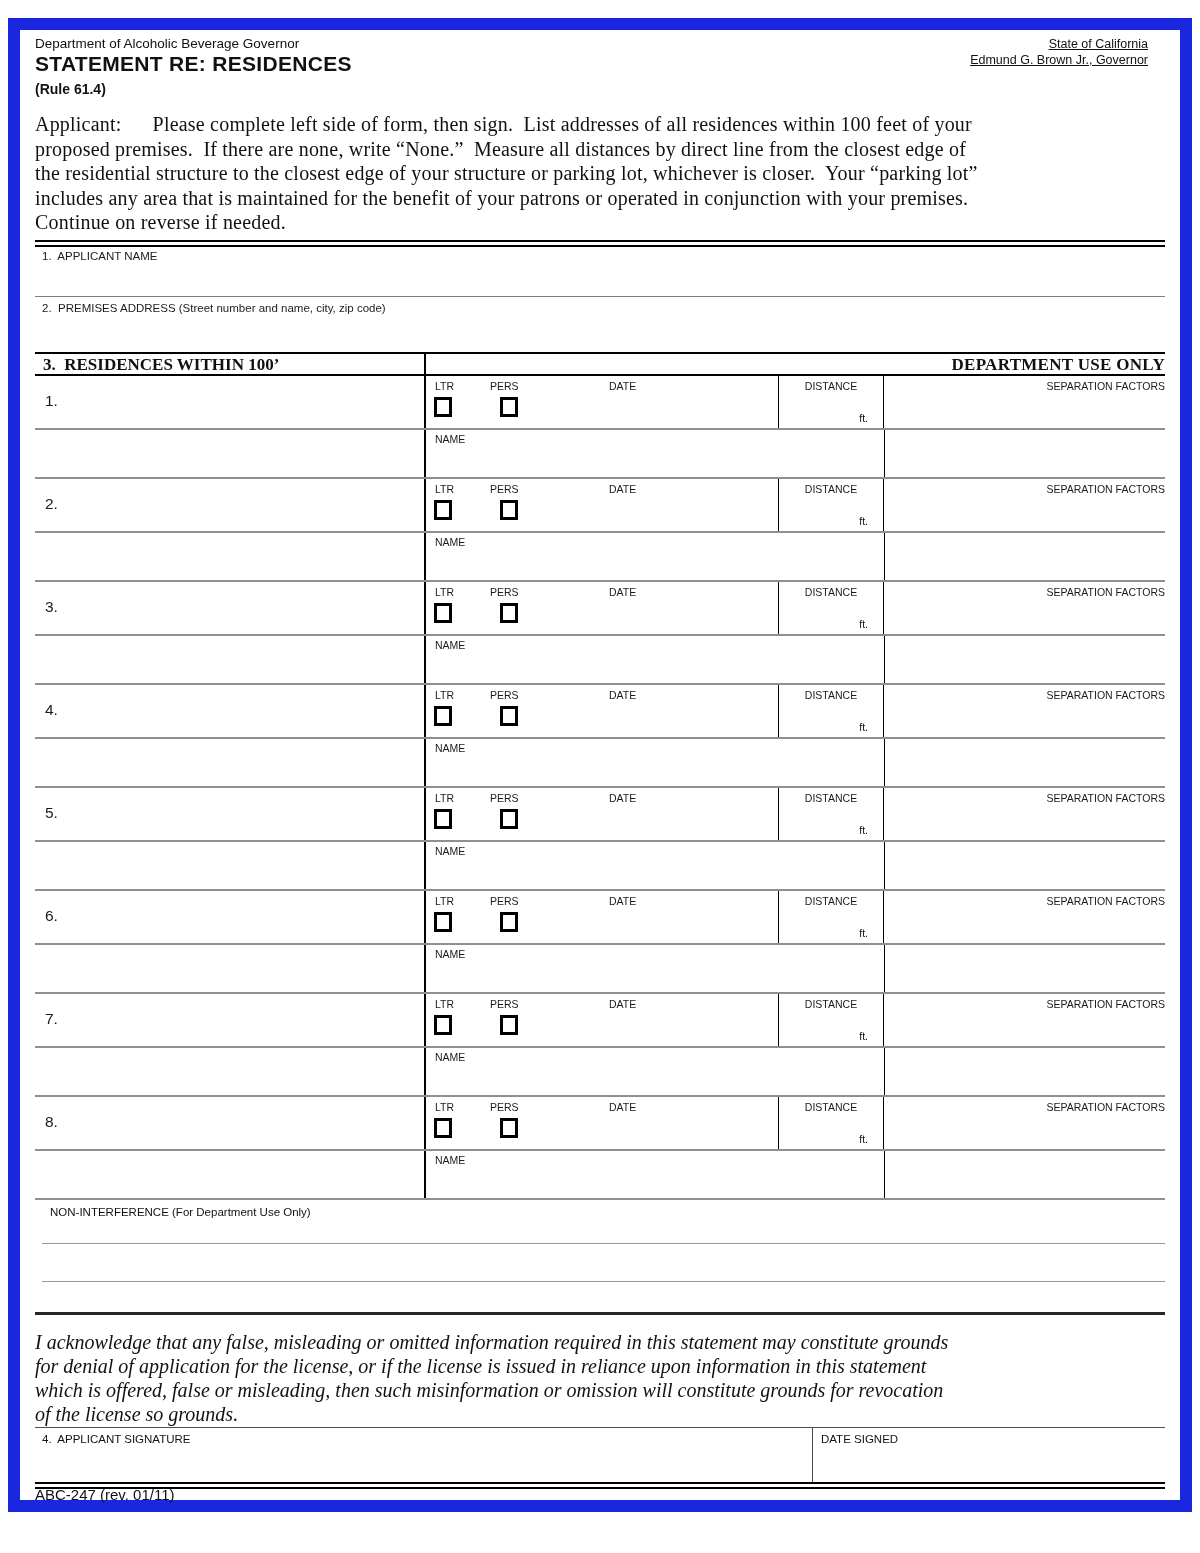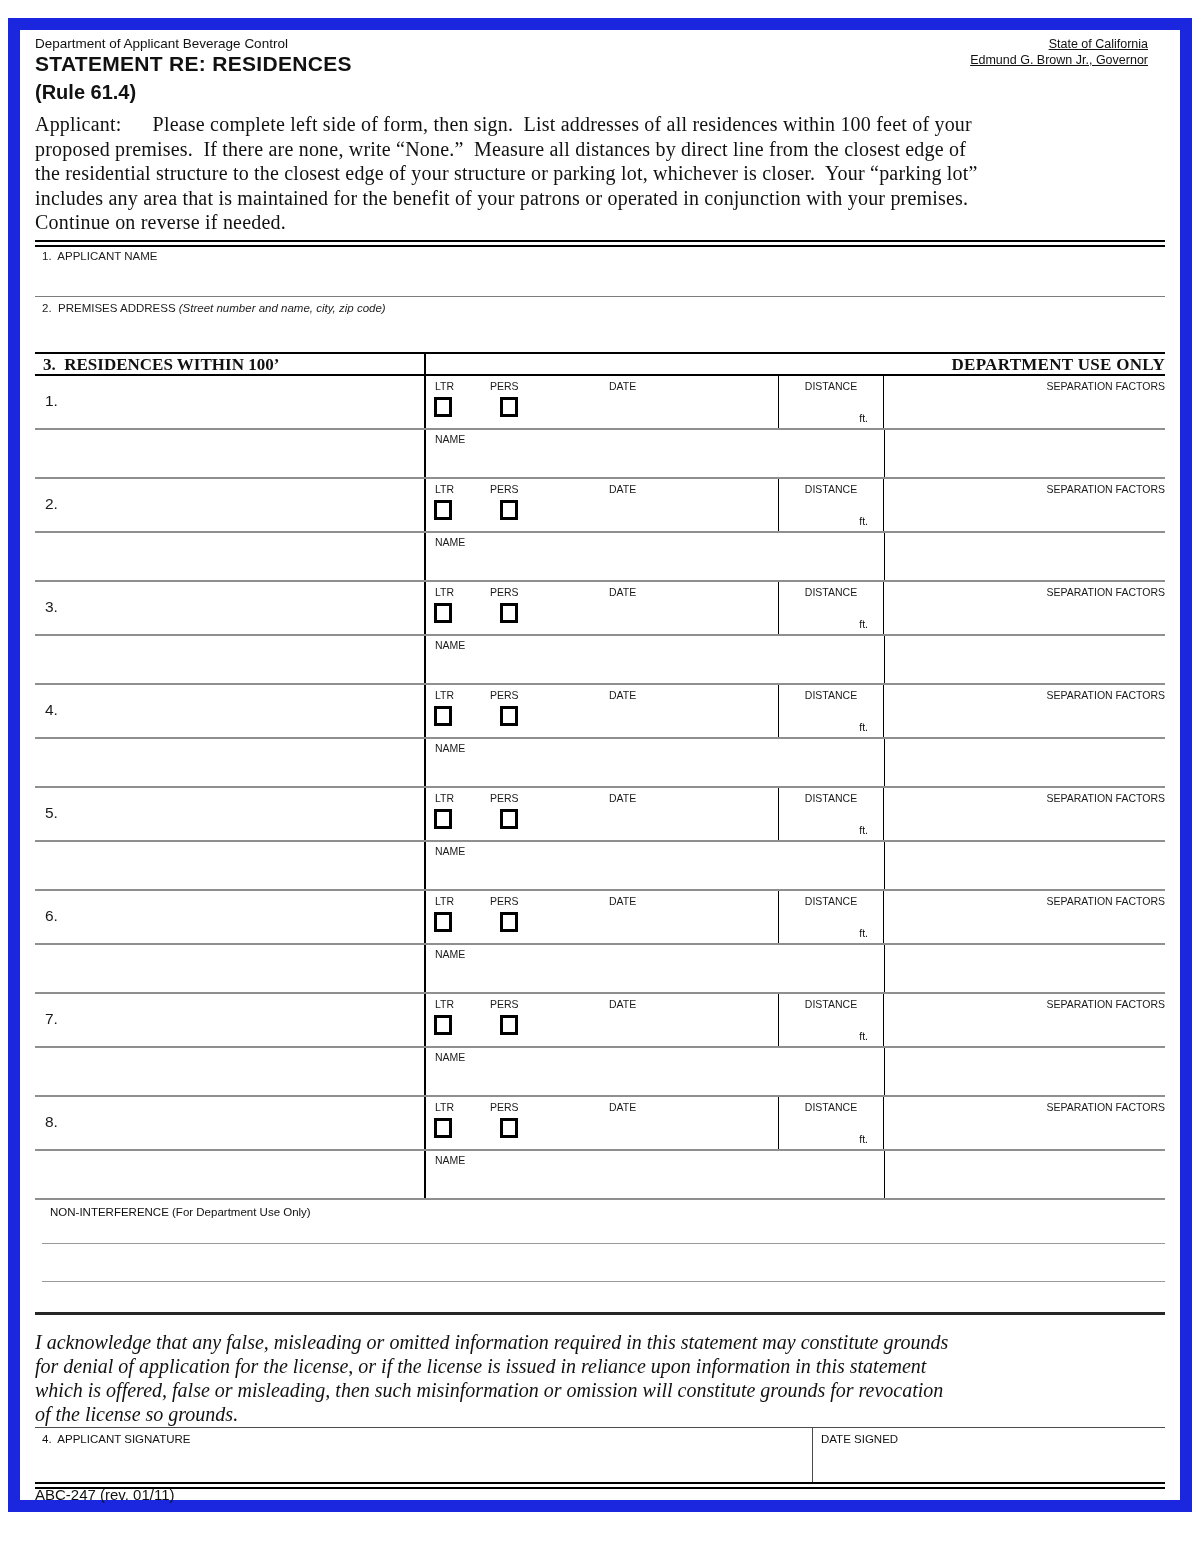--- a/index.html
+++ b/index.html
@@ -5,36 +5,36 @@
   html,body{margin:0;padding:0;background:#f5f5f4;}
   .sheet{position:relative;width:1200px;height:1553px;background:#ffffff;
          font-family:"Liberation Sans",sans-serif;color:#111;overflow:hidden;}
   .frame{position:absolute;left:8px;top:18px;width:1184px;height:1494px;
          border:12px solid #1a27df;box-sizing:border-box;background:#fff;}
   .abs{position:absolute;}
 
   
   .agency{left:35px;top:36px;font-size:13.5px;}
   .title{left:35px;top:52px;font-size:21px;font-weight:bold;letter-spacing:.3px;}
-  .rule{left:35px;top:81px;font-size:20px;font-weight:bold;}
+  .rule{left:35px;top:81px;font-size:14px;font-weight:bold;}
   .hdr-right{right:52px;top:36px;text-align:right;font-size:12.5px;line-height:16px;text-decoration:underline;}
 
   
   .instructions{left:35px;top:112px;width:1142px;
       font-family:"Liberation Serif",serif;font-size:20px;line-height:24.5px;letter-spacing:.2px;}
   .instructions div{white-space:pre;}
 
   .double-rule{height:7px;border-top:2.5px solid #000;border-bottom:2.5px solid #000;box-sizing:border-box;}
   .dr1{left:35px;top:240px;width:1130px;}
   .dr2{left:35px;top:1482px;width:1130px;}
 
   .fld-label{font-size:11.5px;color:#1c1c1c;white-space:pre;}
   .f1{left:42px;top:250px;}
   .f2{left:42px;top:302px;}
-  .it{font-style:italic;margin-top:48px;}
+  .it{margin-top:48px;}
   .fill{background:transparent;}
   .f1fill{left:35px;top:263px;width:1130px;height:32px;}
   .f2fill{left:35px;top:316px;width:1130px;height:34px;}
   .thin-line{height:0;border-top:1.5px solid #7d7d7d;}
   .l12{left:35px;top:296px;width:1130px;}
 
   
   .tbl{left:35px;top:352px;width:1130px;}
   .tbl-header{display:flex;height:24px;border-top:2px solid #000;border-bottom:2px solid #000;box-sizing:border-box;
       font-family:"Liberation Serif",serif;font-weight:bold;font-size:17px;}
@@ -86,21 +86,21 @@
   .sig-right{width:353px;box-sizing:border-box;border-left:1.5px solid #4c4c4c;padding:5px 0 0 8px;font-size:11.5px;white-space:pre;}
 
   .footer{left:35px;top:1486px;font-size:15px;}
 </style>
 </head>
 <body>
 
 <div class="sheet">
   <div class="frame" style="border-color: rgb(26, 39, 223);"></div>
 
-  <div class="abs agency">Department of Applicant Beverage Control</div>
+  <div class="abs agency">Department of Alcoholic Beverage Governor</div>
   <div class="abs title">STATEMENT RE: RESIDENCES</div>
   <div class="abs rule">(Rule 61.4)</div>
   <div class="abs hdr-right">
     <div>State of California</div>
     <div>Edmund G. Brown Jr., Governor</div>
   </div>
 
   <div class="abs instructions">
     <div>Applicant:      Please complete left side of form, then sign.  List addresses of all residences within 100 feet of your</div>
     <div>proposed premises.  If there are none, write “None.”  Measure all distances by direct line from the closest edge of</div>

